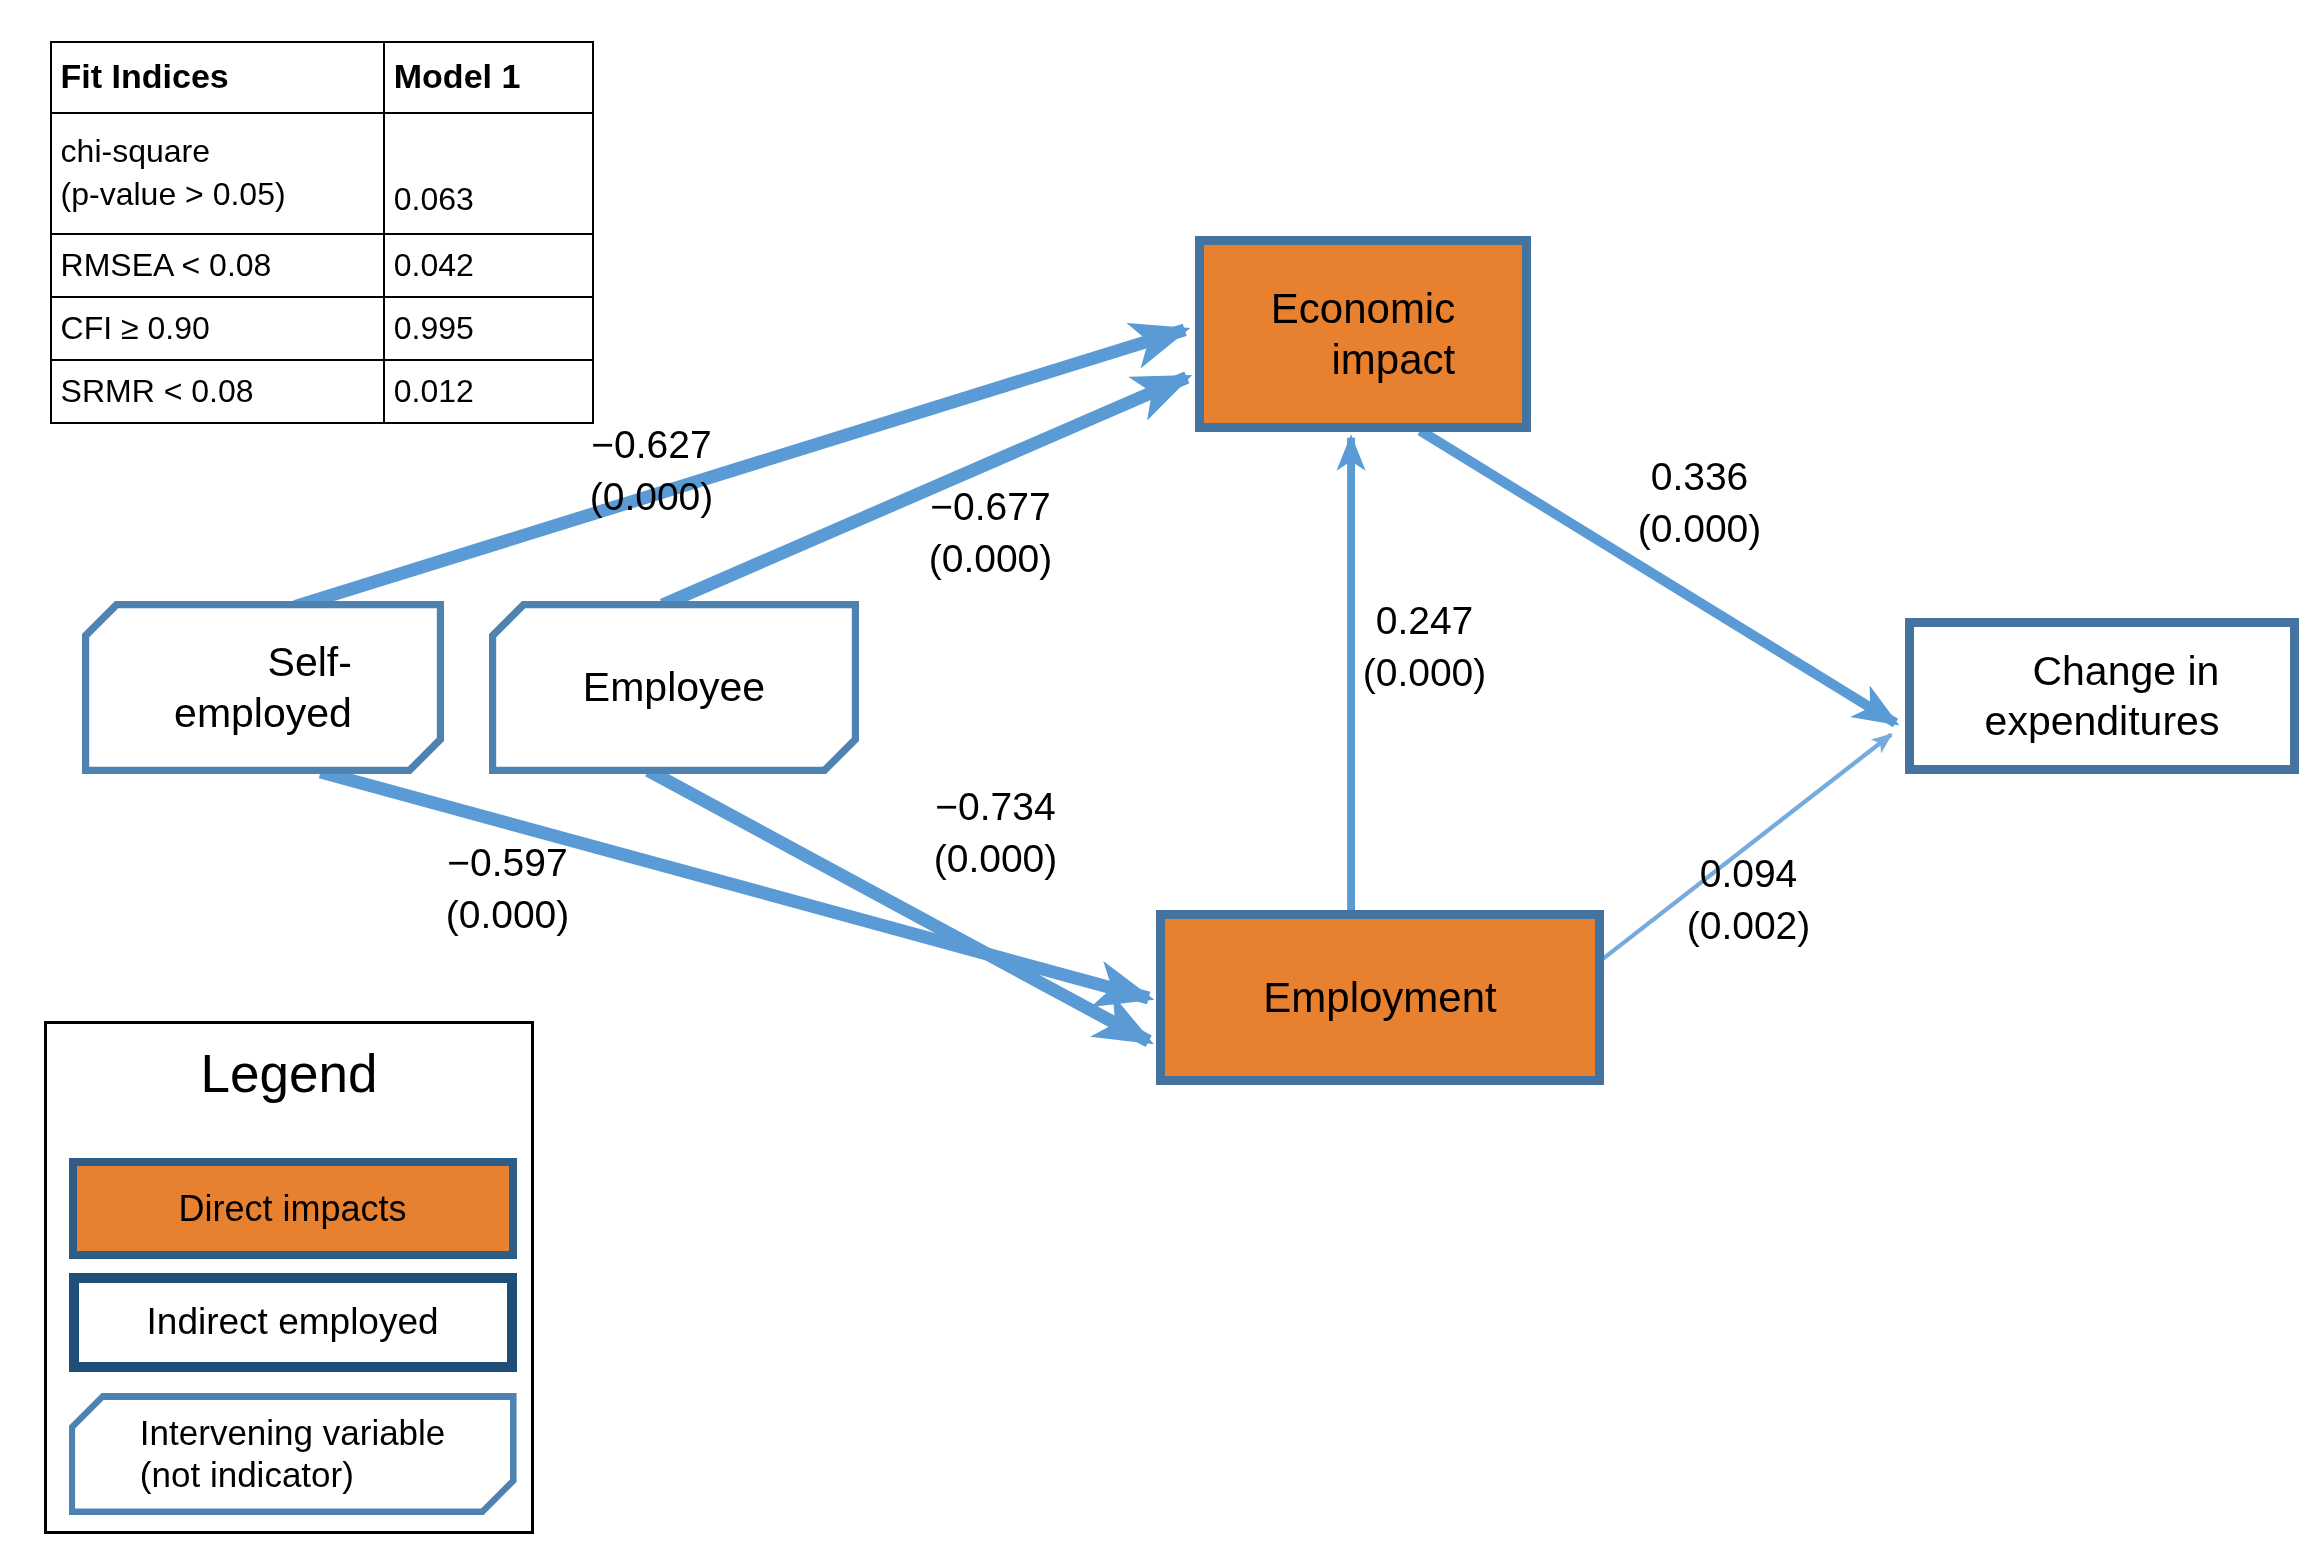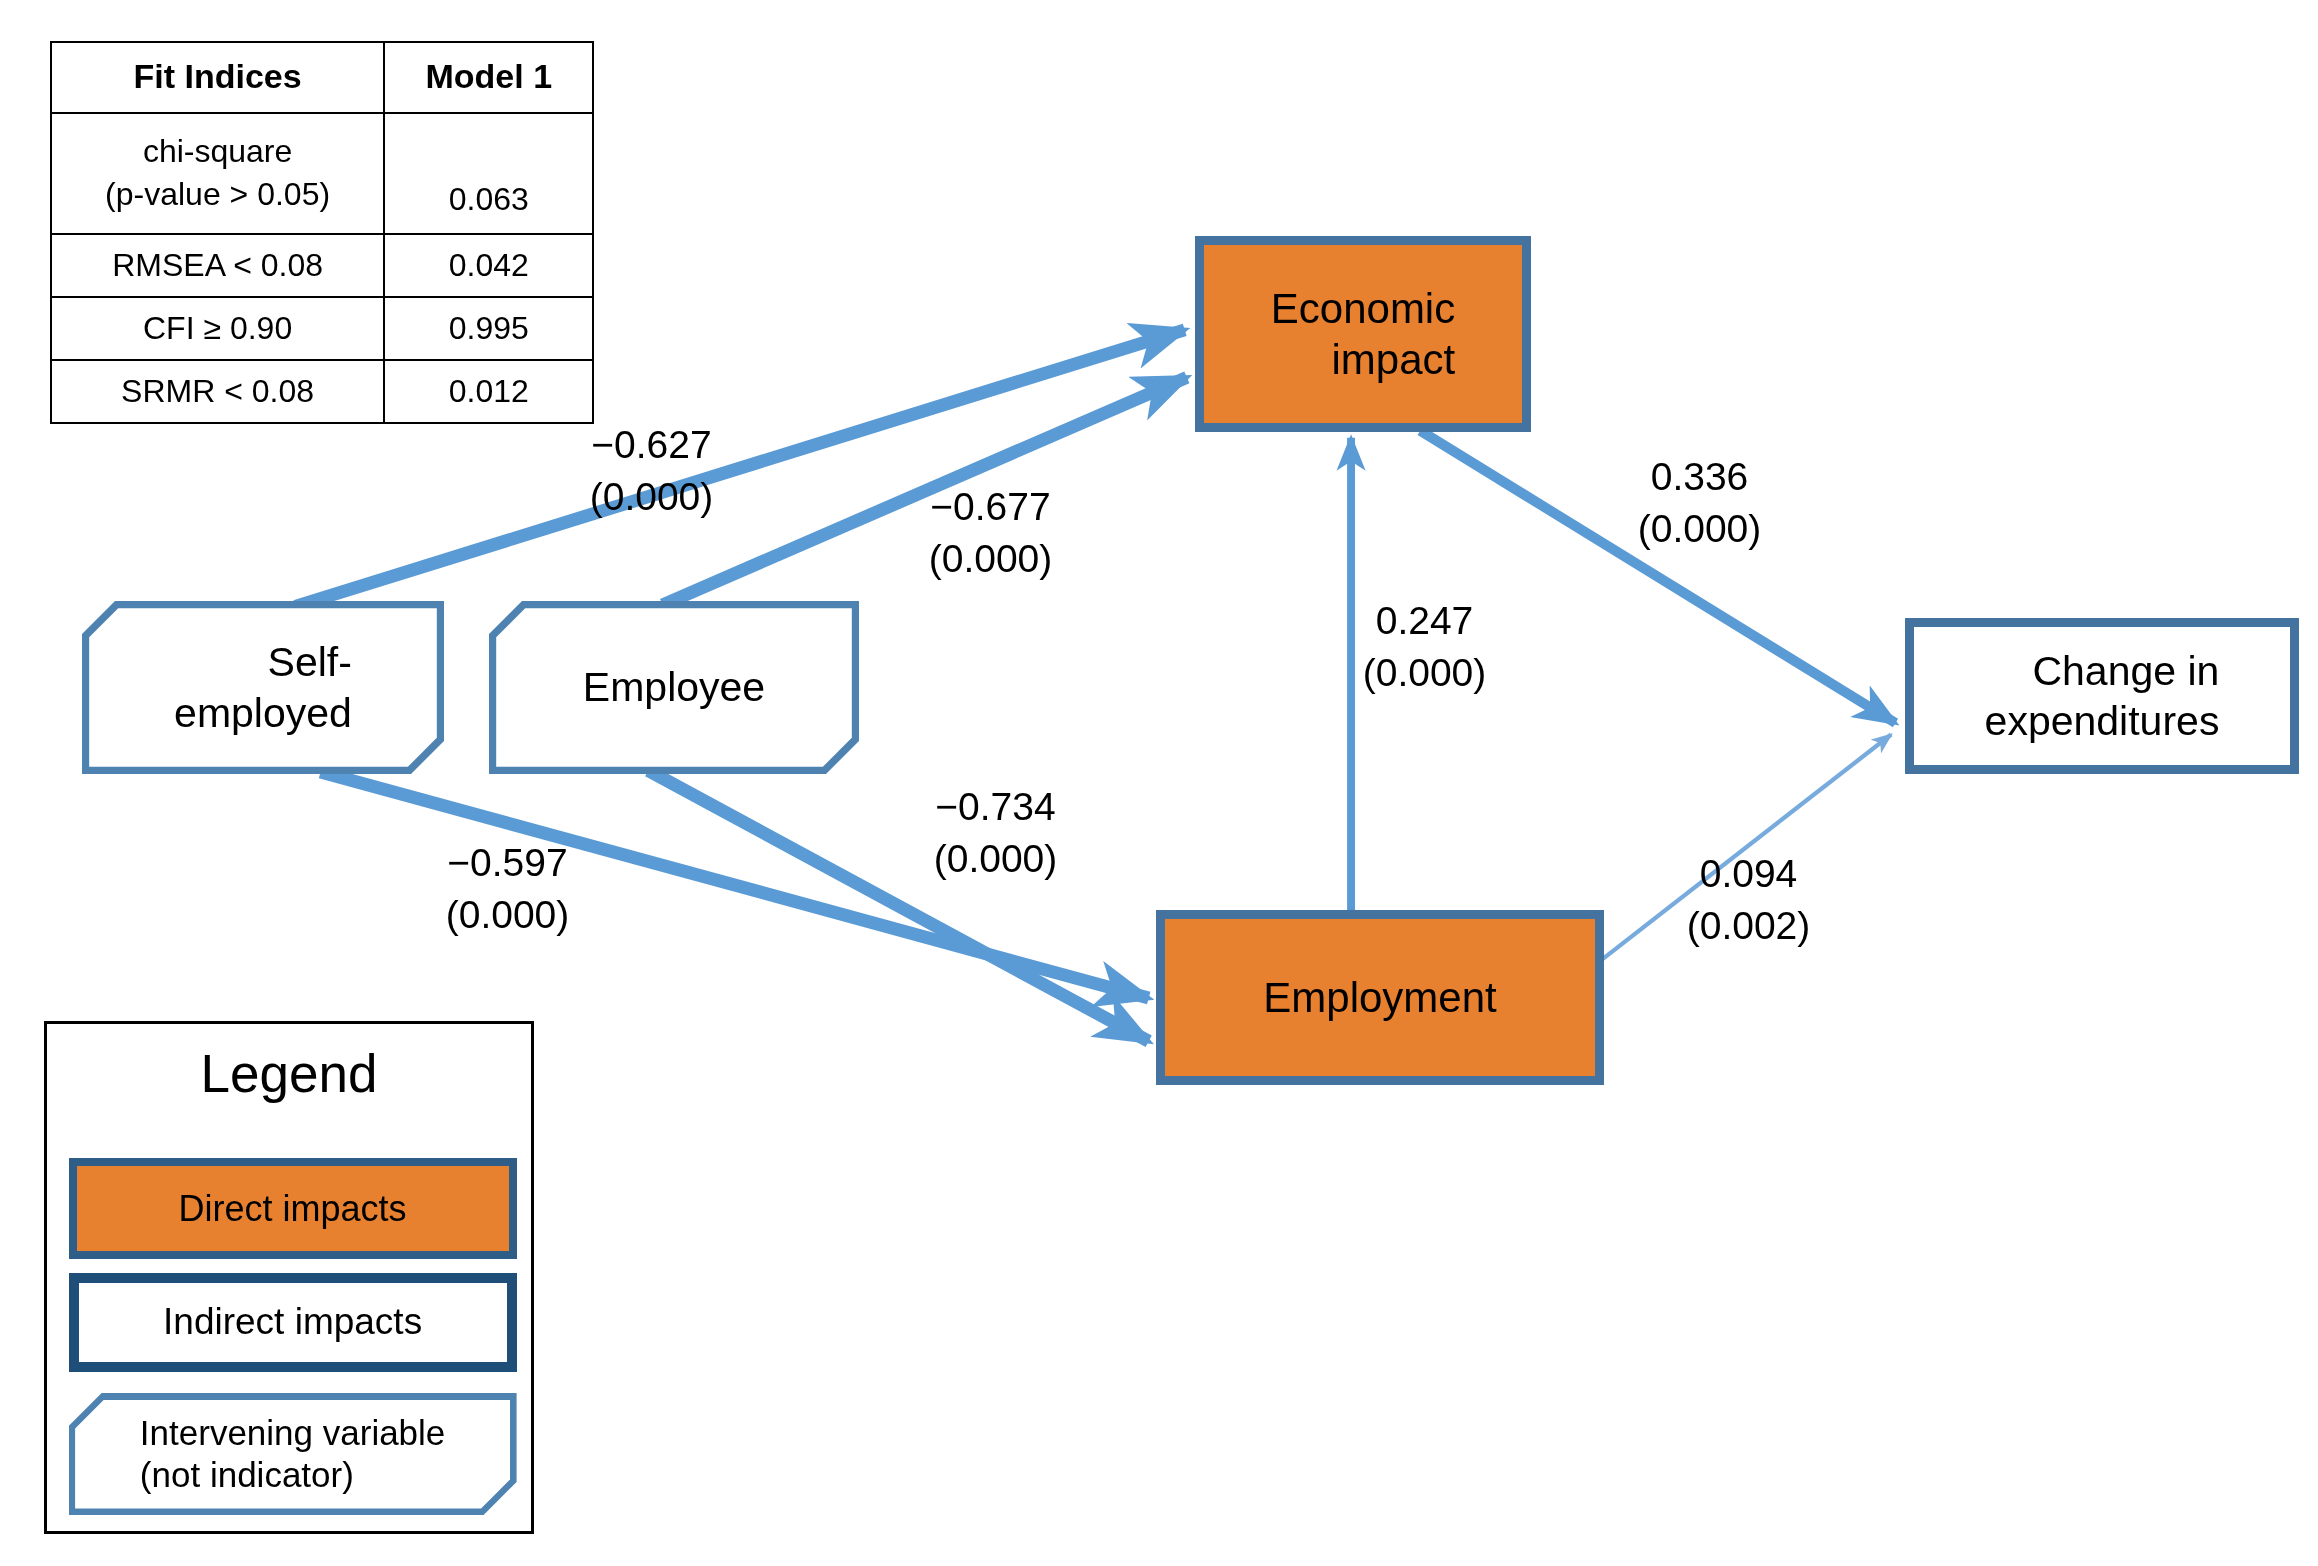--- a/index.html
+++ b/index.html
@@ -4,21 +4,21 @@
 <style>
   html,body { margin:0; padding:0; background:#ffffff; }
   #canvas {
     position:relative; width:2319px; height:1567px; background:#ffffff;
     font-family:"Liberation Sans", sans-serif; color:#000; overflow:hidden;
   }
 
   
   .fit-table { position:absolute; left:50px; top:41px; border-collapse:collapse; background:#fff; }
   .fit-table td {
-    border:2.9px solid #000; text-align:center; vertical-align:middle;
+    border:2.9px solid #000; vertical-align:middle;
     font-size:32px; color:#000; padding:2.9px 8.6px; white-space:pre-line; line-height:1.35;margin-left:33px;
   }
   .fit-table td.hdr { font-weight:bold; font-size:34px; height:63px; }
   .fit-table td.c1 { width:314px; }
   .fit-table td.c2 { width:190px; }
   .fit-table tr.r-chi td { height:105px;border-radius:11px; }
   .fit-table tr.r-sm td { height:55px; }
   .fit-table td.vbottom { vertical-align:bottom; padding-bottom:11.5px; }
 
   
@@ -144,21 +144,21 @@
     <div>(0.000)</div>
   </div>
   <div class="plabel" style="left:1626px; top:848px;">
     <div>0.094</div>
     <div>(0.002)</div>
   </div>
 
   <div class="legend">
     <div class="legend-title">Legend</div>
     <div class="lg-item lg-direct">Direct impacts</div>
-    <div class="lg-item lg-indirect">Indirect impacts</div>
+    <div class="lg-item lg-indirect">Indirect employed</div>
     <div class="lg-item lg-interv snip">
       <div class="snip-inner"></div>
       <div class="node-label" style="font-size:35px;">Intervening variable
 (not indicator)</div>
     </div>
   </div>
 
 </div>
 
 

